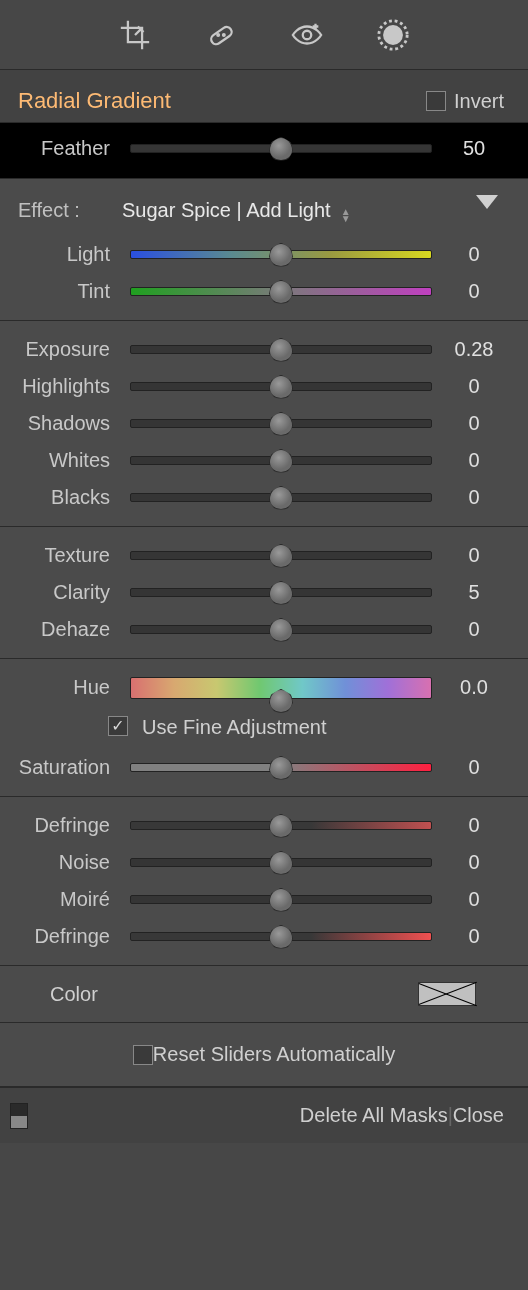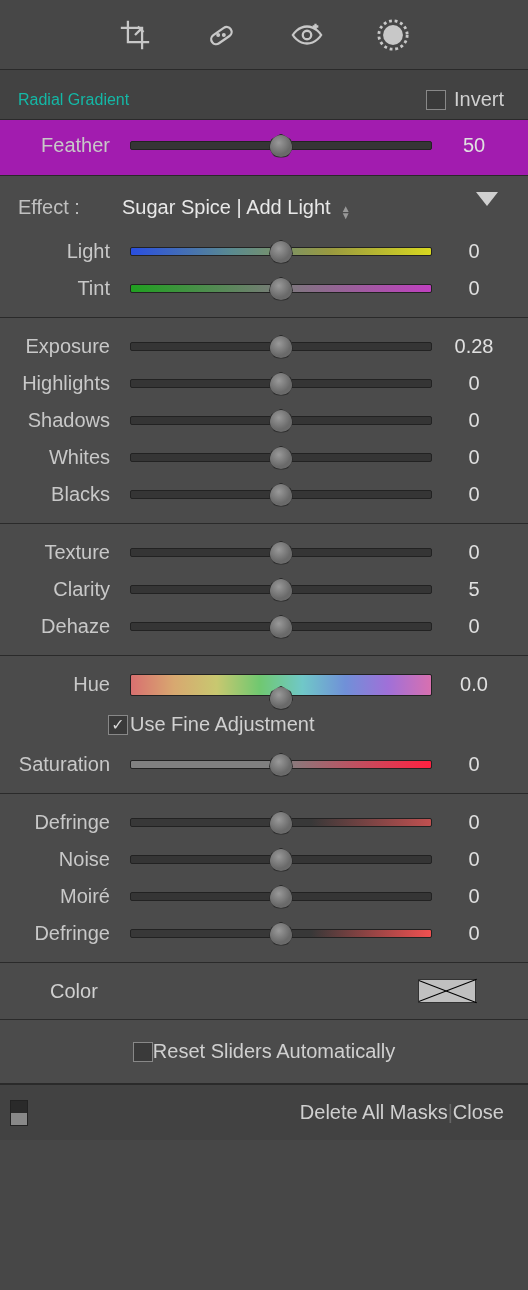--- a/index.html
+++ b/index.html
@@ -32,39 +32,39 @@
   }
   .header-row {
     display: flex;
     align-items: center;
     justify-content: space-between;
     padding: 18px 24px 8px 18px;
     background: #424242;
     border-bottom: 1px solid #2a2a2a;
   }
   .title {
-    font-size: 16px;
-    color: #14b8a6;
+    font-size: 22px;
+    color: #fdba74;
   }
   .invert-group {
     display: flex;
     align-items: center;
     gap: 8px;
   }
   .checkbox {
     width: 20px;
     height: 20px;
     border: 1px solid #888;
     background: #3a3a3a;
   }
   .feather-row {
     display: flex;
     align-items: center;
     padding: 14px 24px 18px 18px;
-    background: #a21caf;
+    background: #000000;
     border-bottom: 1px solid #2a2a2a;
   }
   .slider-row {
     display: flex;
     align-items: center;
     padding: 7px 24px 7px 18px;
   }
   .slider-label {
     width: 100px;
     text-align: right;
@@ -148,23 +148,22 @@
     background: linear-gradient(90deg, #808080 0%, #808080 50%, #ff2040 100%) !important;
   }
   .gradient-defringe {
     background: linear-gradient(90deg, #383838 0%, #383838 60%, #f05050 100%) !important;
   }
   .gradient-sharp {
     background: linear-gradient(90deg, #383838 0%, #383838 60%, #c05050 100%) !important;
   }
   .check-row {
     display: flex;
-    align-items: center;
     padding: 10px 24px 10px 108px;
-    gap: 2px;
+    gap: 14px;
   }
   .checkbox.checked {
     display: flex;
     align-items: center;
     justify-content: center;
   }
   .checkbox.checked::after {
     content: "✓";
     color: #d8d8d8;
     font-size: 16px;

